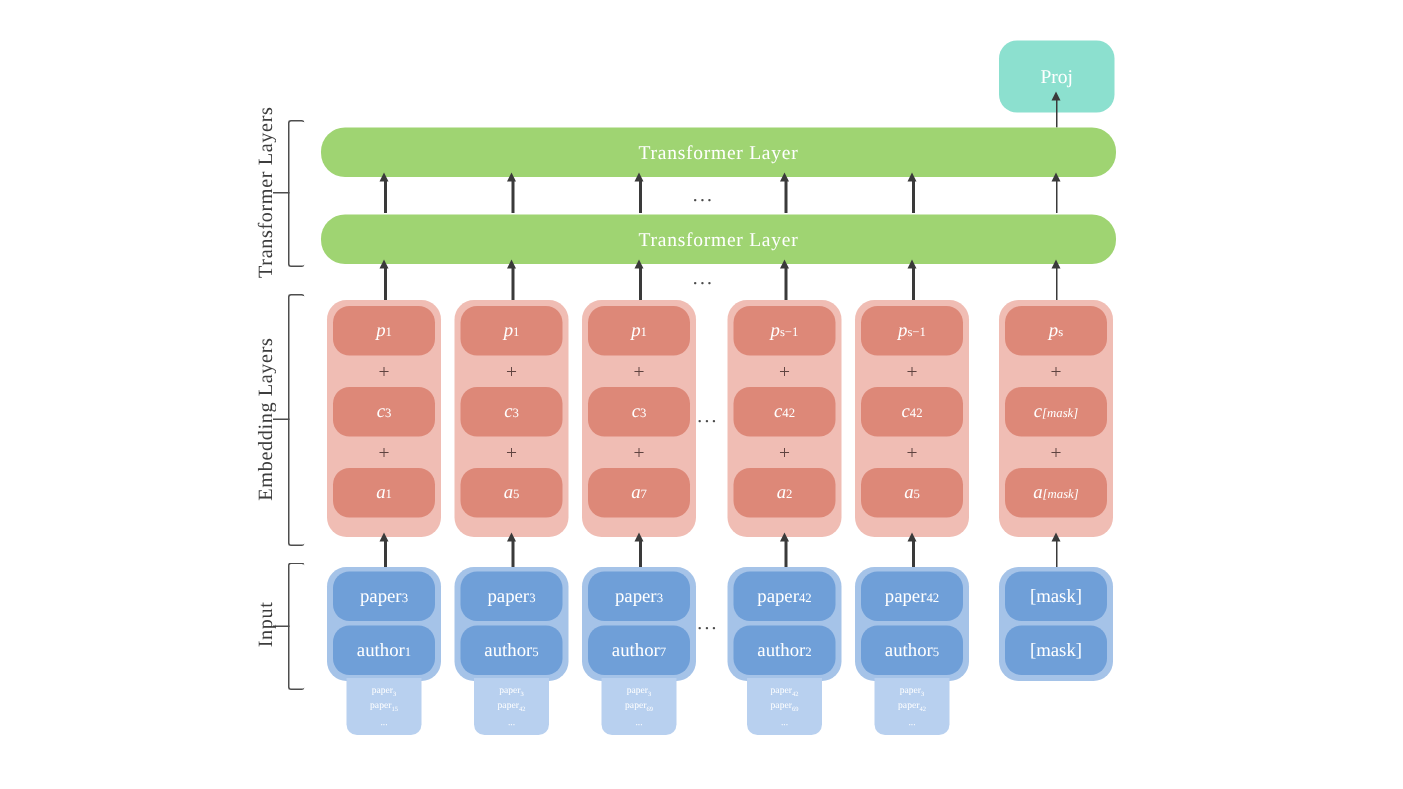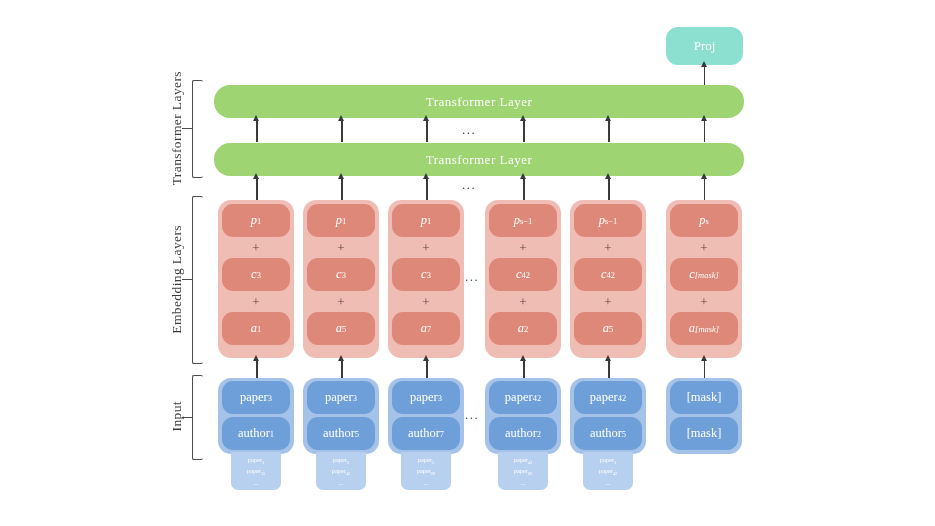--- a/index.html
+++ b/index.html
@@ -70,21 +70,21 @@
   </div>
 
   <div class="grp" style="left:166px;top:375px;width:38px;height:83px;">
     <div class="brace"></div>
     <div class="tick"></div>
     <div class="glabel">
       <span>Input</span>
     </div>
   </div>
 
-  <div class="node proj" style="left:666px;top:27px;width:77px;height:38px;">Proj</div>
+  <div class="node proj" style="left:666px;top:27px;width:77px;height:48px;">Proj</div>
   <div class="arrow" style="left:703.5px;top:66px;height:19px;"></div>
 
   <div class="node tl" style="left:214px;top:85px;width:530px;height:33px;">Transformer Layer</div>
 
   <div class="node tl" style="left:214px;top:143px;width:530px;height:33px;">Transformer Layer</div>
 
   <div class="dots" style="left:455px;top:121px;width:28px;height:18px;">...</div>
 
   <div class="dots" style="left:455px;top:176px;width:28px;height:18px;">...</div>
 

